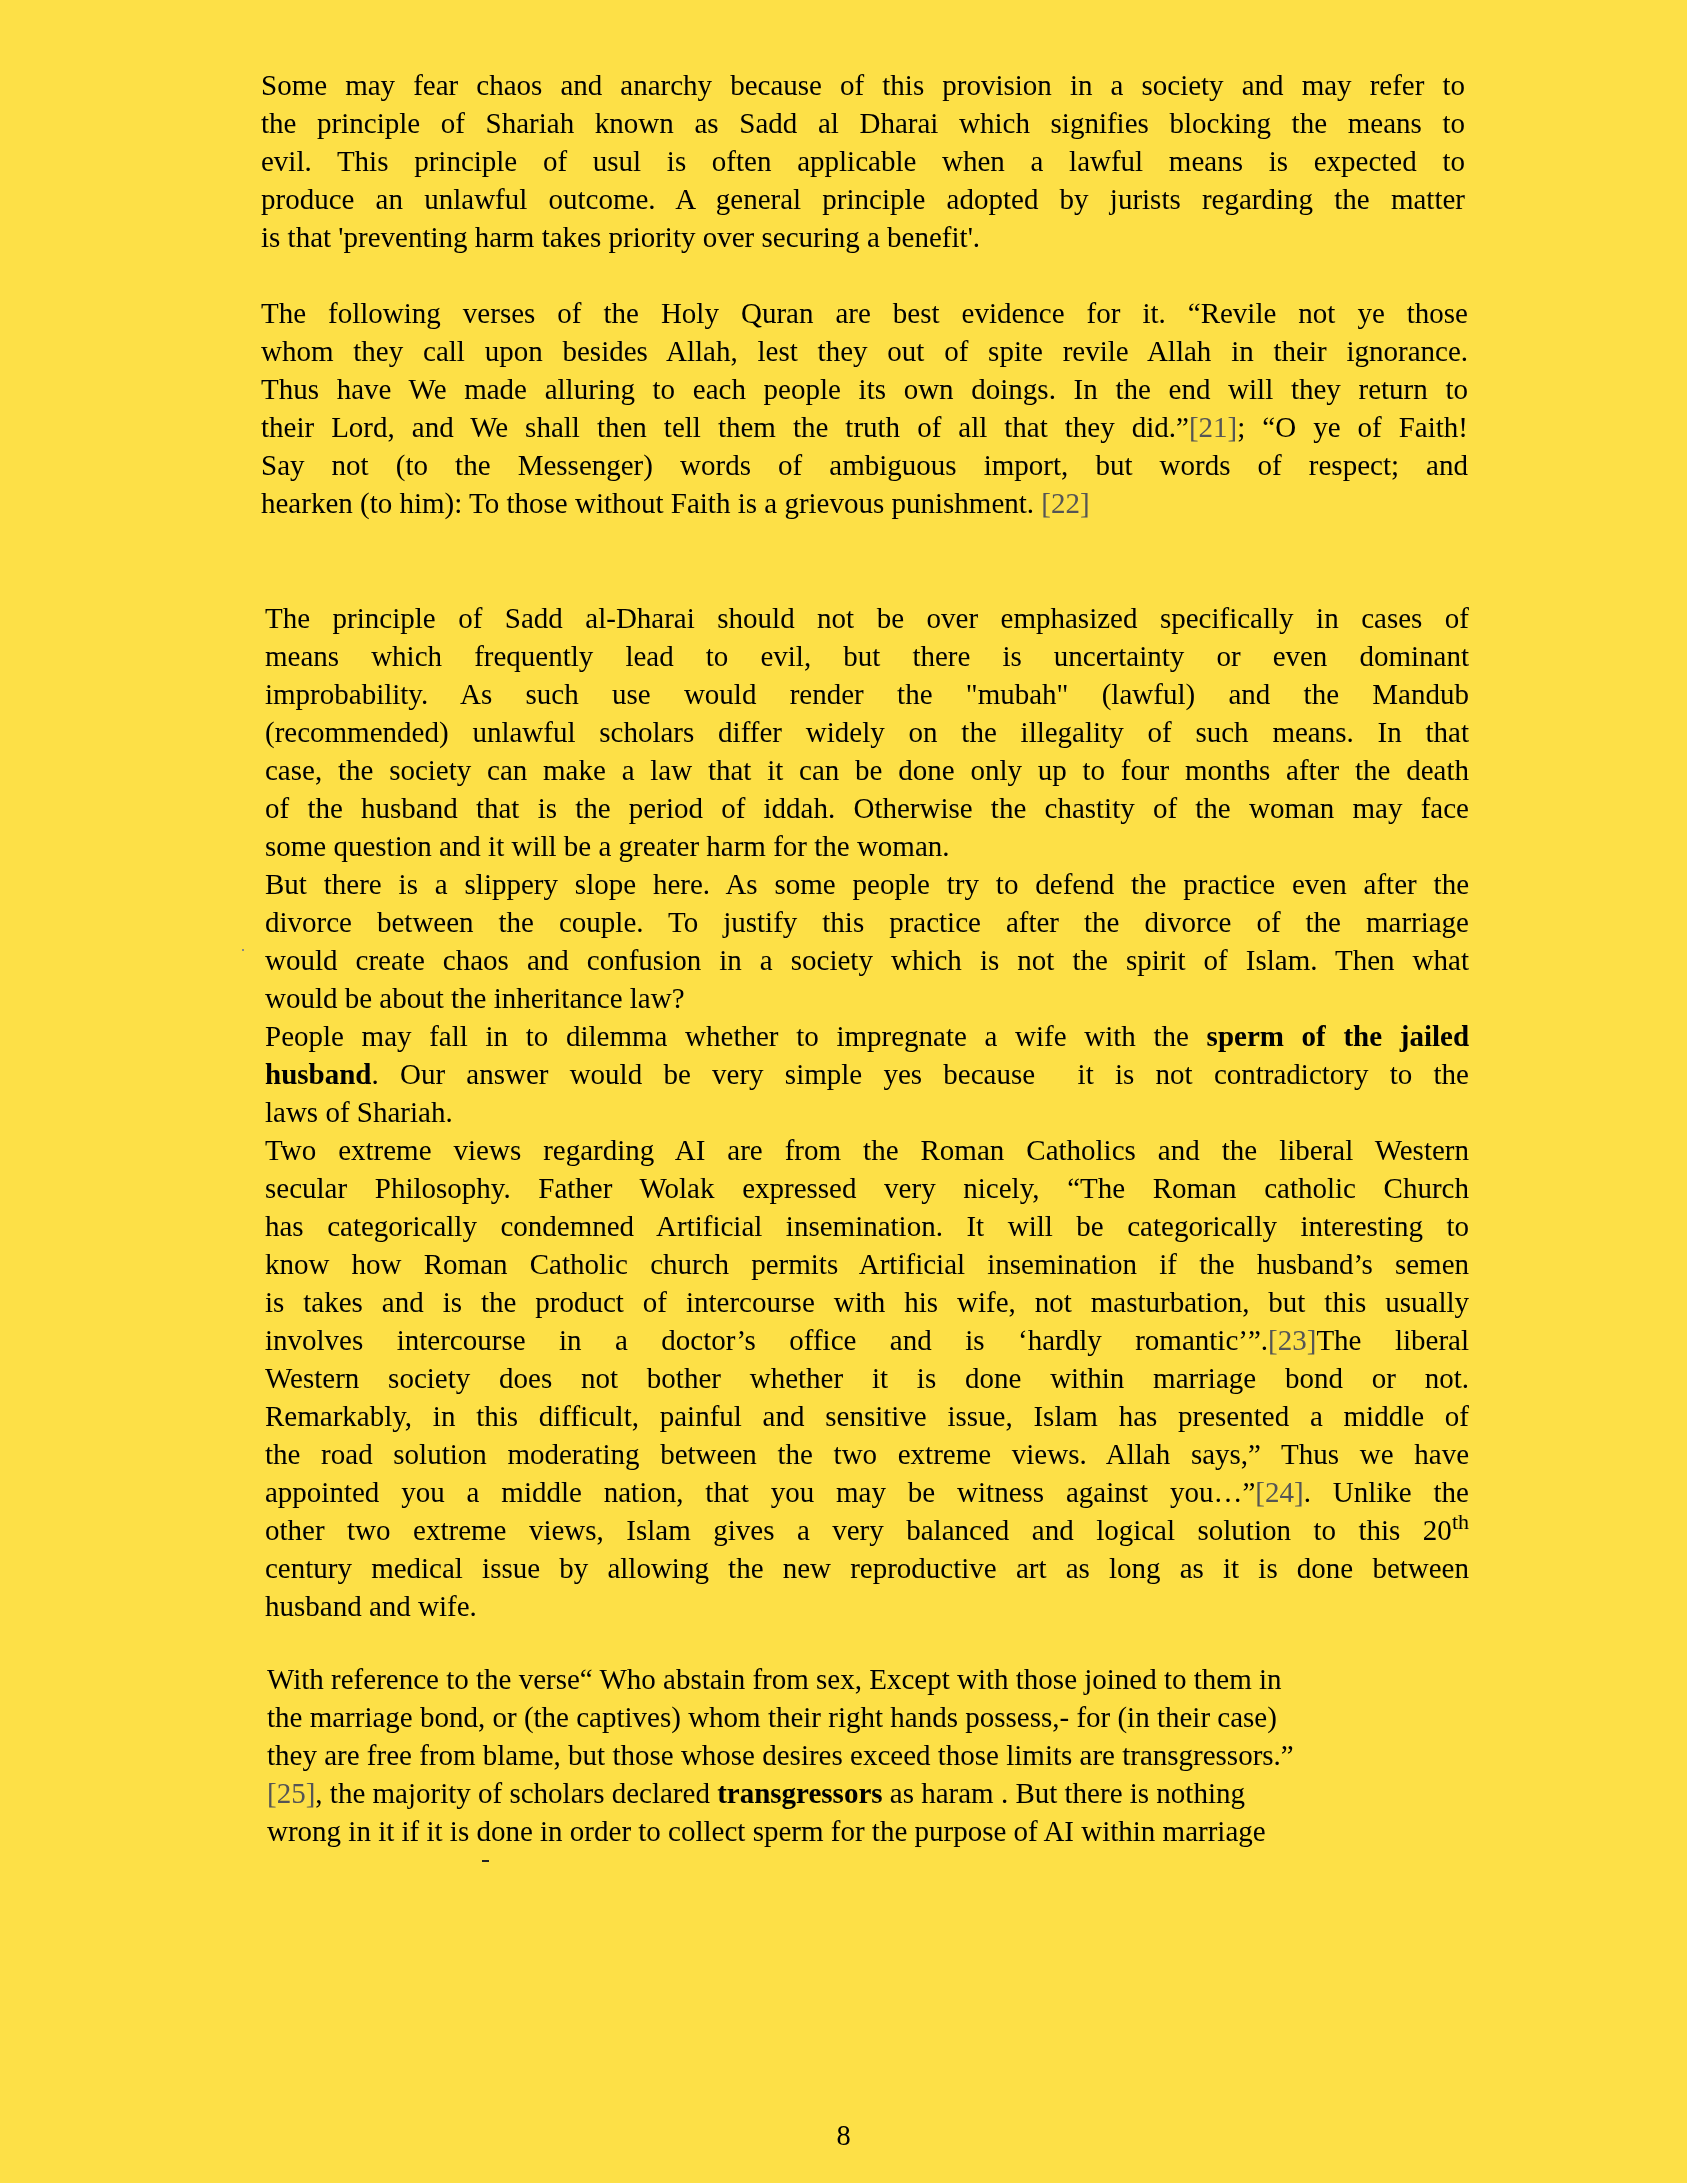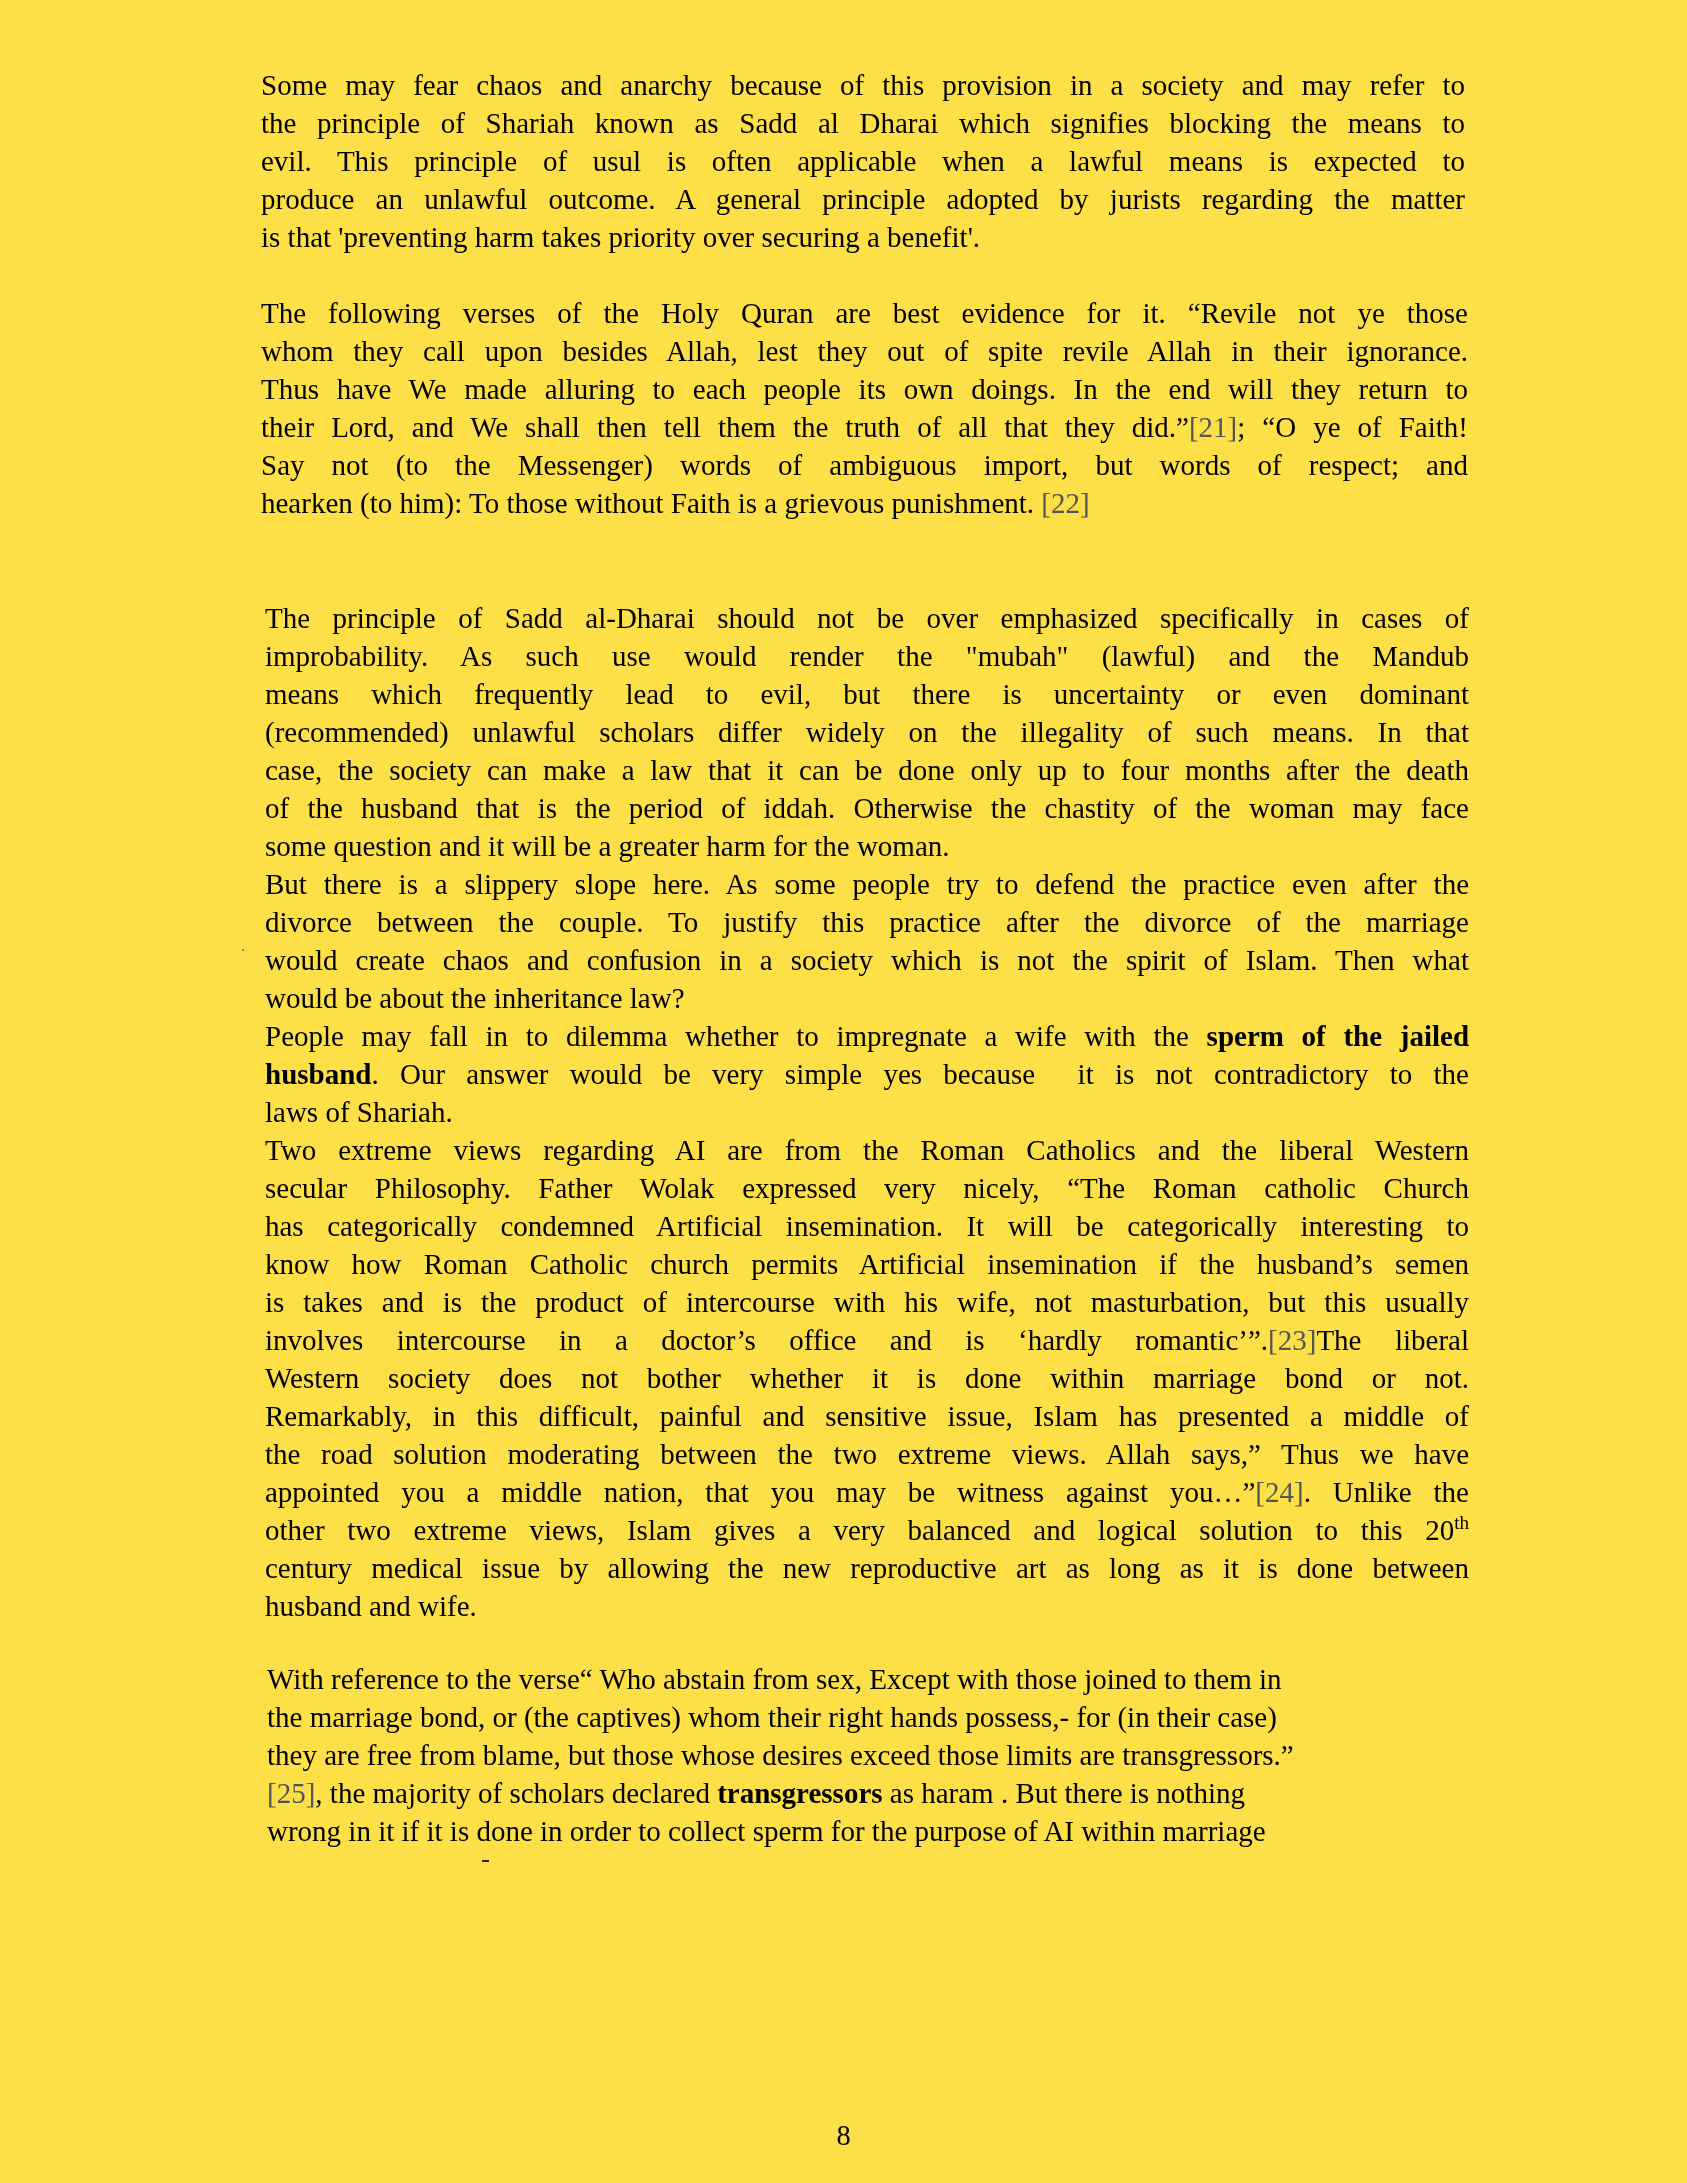--- a/index.html
+++ b/index.html
@@ -11,21 +11,21 @@
     font-size: 29px;
     line-height: 38px;
     color: #000000;
     text-align: justify;
   }
   .block .ln { display: block; text-align: justify; text-align-last: justify; white-space: nowrap; height: 38px; }
   .block .ln.last { text-align-last: left; }
   .ln span { white-space: pre; }
   .ref { color: #555555; }
   b { font-weight: bold; }
-  sup { font-size: 19px; line-height: 0; vertical-align: 10.6px; }
+  sup { font-size: 22px; line-height: 0; vertical-align: 10.6px; }
   .p1 { left: 261px; top: 66px; width: 1204px; }
   .p2 { left: 261px; top: 294px; width: 1207px; }
   .p3 { left: 265px; top: 566px; width: 1204px; margin-top: 33px; }
   .p4 { left: 267px; top: 1660px; width: 1184px; }
   .page-number {
     position: absolute; left: 0; width: 1687px; top: 2120px; text-align: center;
     font-family: "Liberation Serif", "DejaVu Serif", serif; font-size: 28.4px; color: #000;
   }
   .speck { position: absolute; background: #222; }
 </style>
@@ -50,22 +50,22 @@
       <span>their Lord, and We shall then tell them the truth of all that they did.”</span><span class="ref">[21]</span><span>; “O ye of Faith!</span>
     </span>
     <span class="ln">Say not (to the Messenger) words of ambiguous import, but words of respect; and</span>
     <span class="ln last">
       <span>hearken (to him): To those without Faith is a grievous punishment. </span><span class="ref">[22]</span>
     </span>
   </div>
 
   <div class="block p3">
     <span class="ln">The principle of Sadd al-Dharai should not be over emphasized specifically in cases of</span>
+    <span class="ln">means which frequently lead to evil, but there is uncertainty or even dominant</span>
     <span class="ln">improbability. As such use would render the "mubah" (lawful) and the Mandub</span>
-    <span class="ln">means which frequently lead to evil, but there is uncertainty or even dominant</span>
     <span class="ln">(recommended) unlawful scholars differ widely on the illegality of such means. In that</span>
     <span class="ln">case, the society can make a law that it can be done only up to four months after the death</span>
     <span class="ln">of the husband that is the period of iddah. Otherwise the chastity of the woman may face</span>
     <span class="ln last">some question and it will be a greater harm for the woman.</span>
 
     <span class="ln">But there is a slippery slope here. As some people try to defend the practice even after the</span>
     <span class="ln">divorce between the couple. To justify this practice after the divorce of the marriage</span>
     <span class="ln">would create chaos and confusion in a society which is not the spirit of Islam. Then what</span>
     <span class="ln last">would be about the inheritance law?</span>
 

